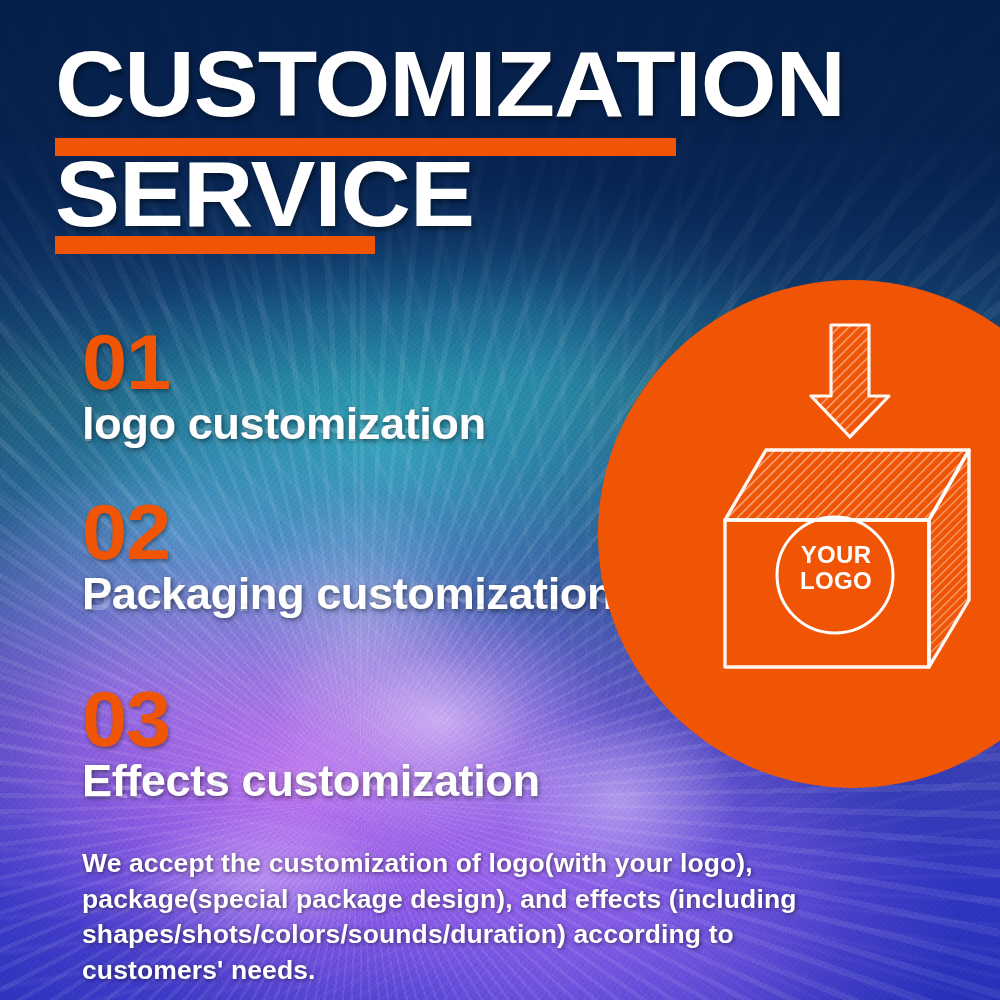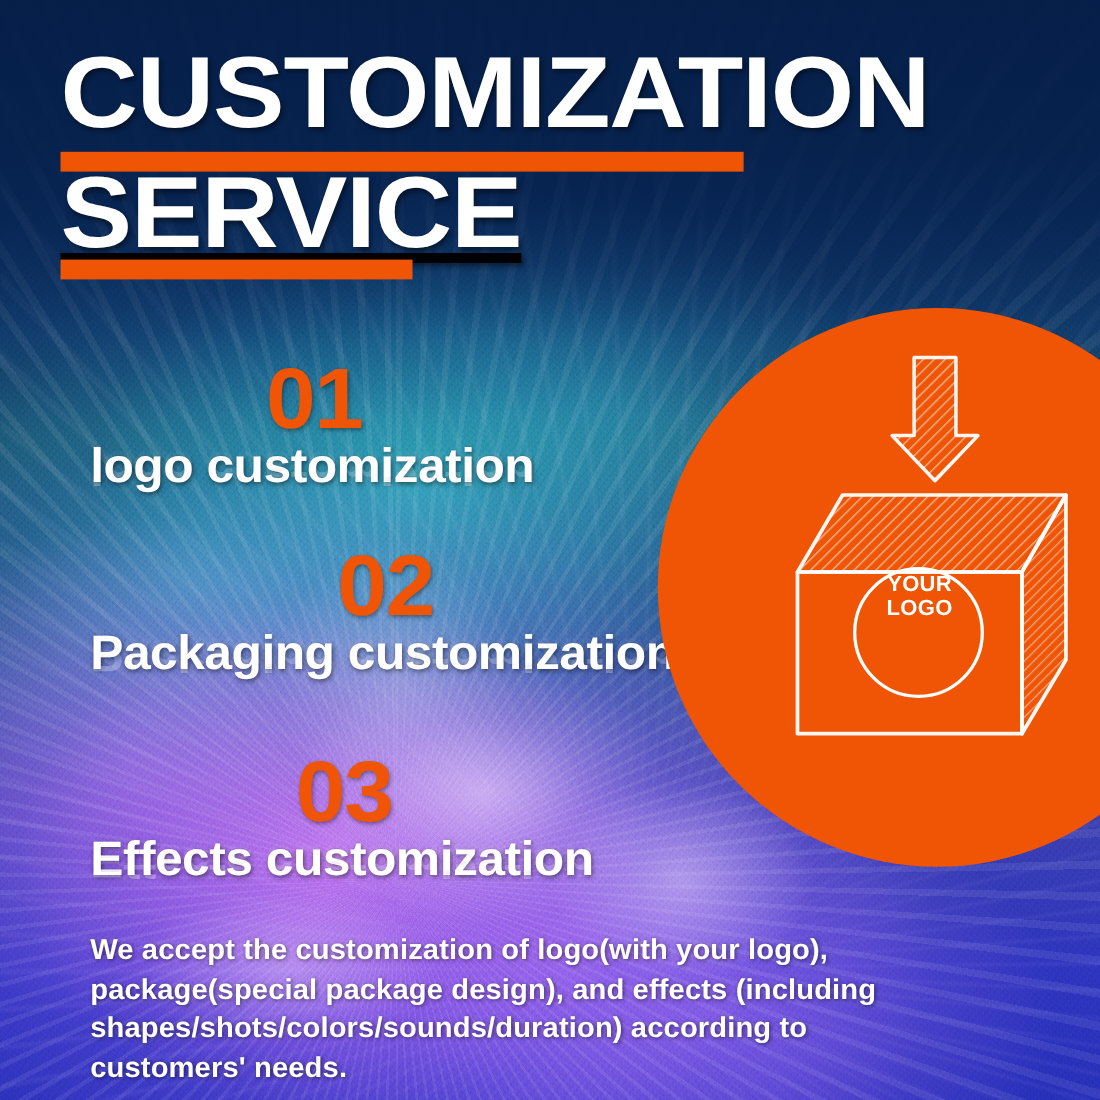--- a/index.html
+++ b/index.html
@@ -177,25 +177,24 @@
     position: absolute;
     height: 18px;
     background: #ef5505;
   }
   #title-bar-1 { left: 0px;  top: 96px;  width: 621px; }
   #title-bar-2 { left: 0px;  top: 194px; width: 320px; }
   #title-line-2-wrap {
     position: absolute;
     left: 0;
     top: 110px;
-    text-decoration: underline;
-  }
-
-  
-  .service-item { position: absolute; left: 82px; text-align: center; }
+  }
+
+  
+  .service-item { position: absolute; left: 82px; }
   .service-num {
     display: block;
     color: #ef5505;
     font-family: "Liberation Sans Narrow", "Liberation Sans", sans-serif;
     font-weight: bold;
     font-size: 78px;
     line-height: 0.84;
     letter-spacing: -1px;
     transform: scaleX(1.04);
     transform-origin: left center;
@@ -271,27 +270,27 @@
     position: absolute;
     left: 598px;
     top: 280px;
     width: 508px;
     height: 508px;
     overflow: visible;
   }
   #logo-text {
     position: absolute;
     left: 781px;
-    top: 521px;
+    top: 542px;
     width: 110px;
     text-align: center;
     color: #ffffff;
     font-family: "Liberation Sans", sans-serif;
     font-weight: bold;
-    font-size: 20px;
+    font-size: 24px;
     line-height: 1.08;
     letter-spacing: 0.3px;
   }
 </style>
 </head>
 <body>
 
 <div id="banner">
 
   <div class="bg-layer bg-base"></div>

